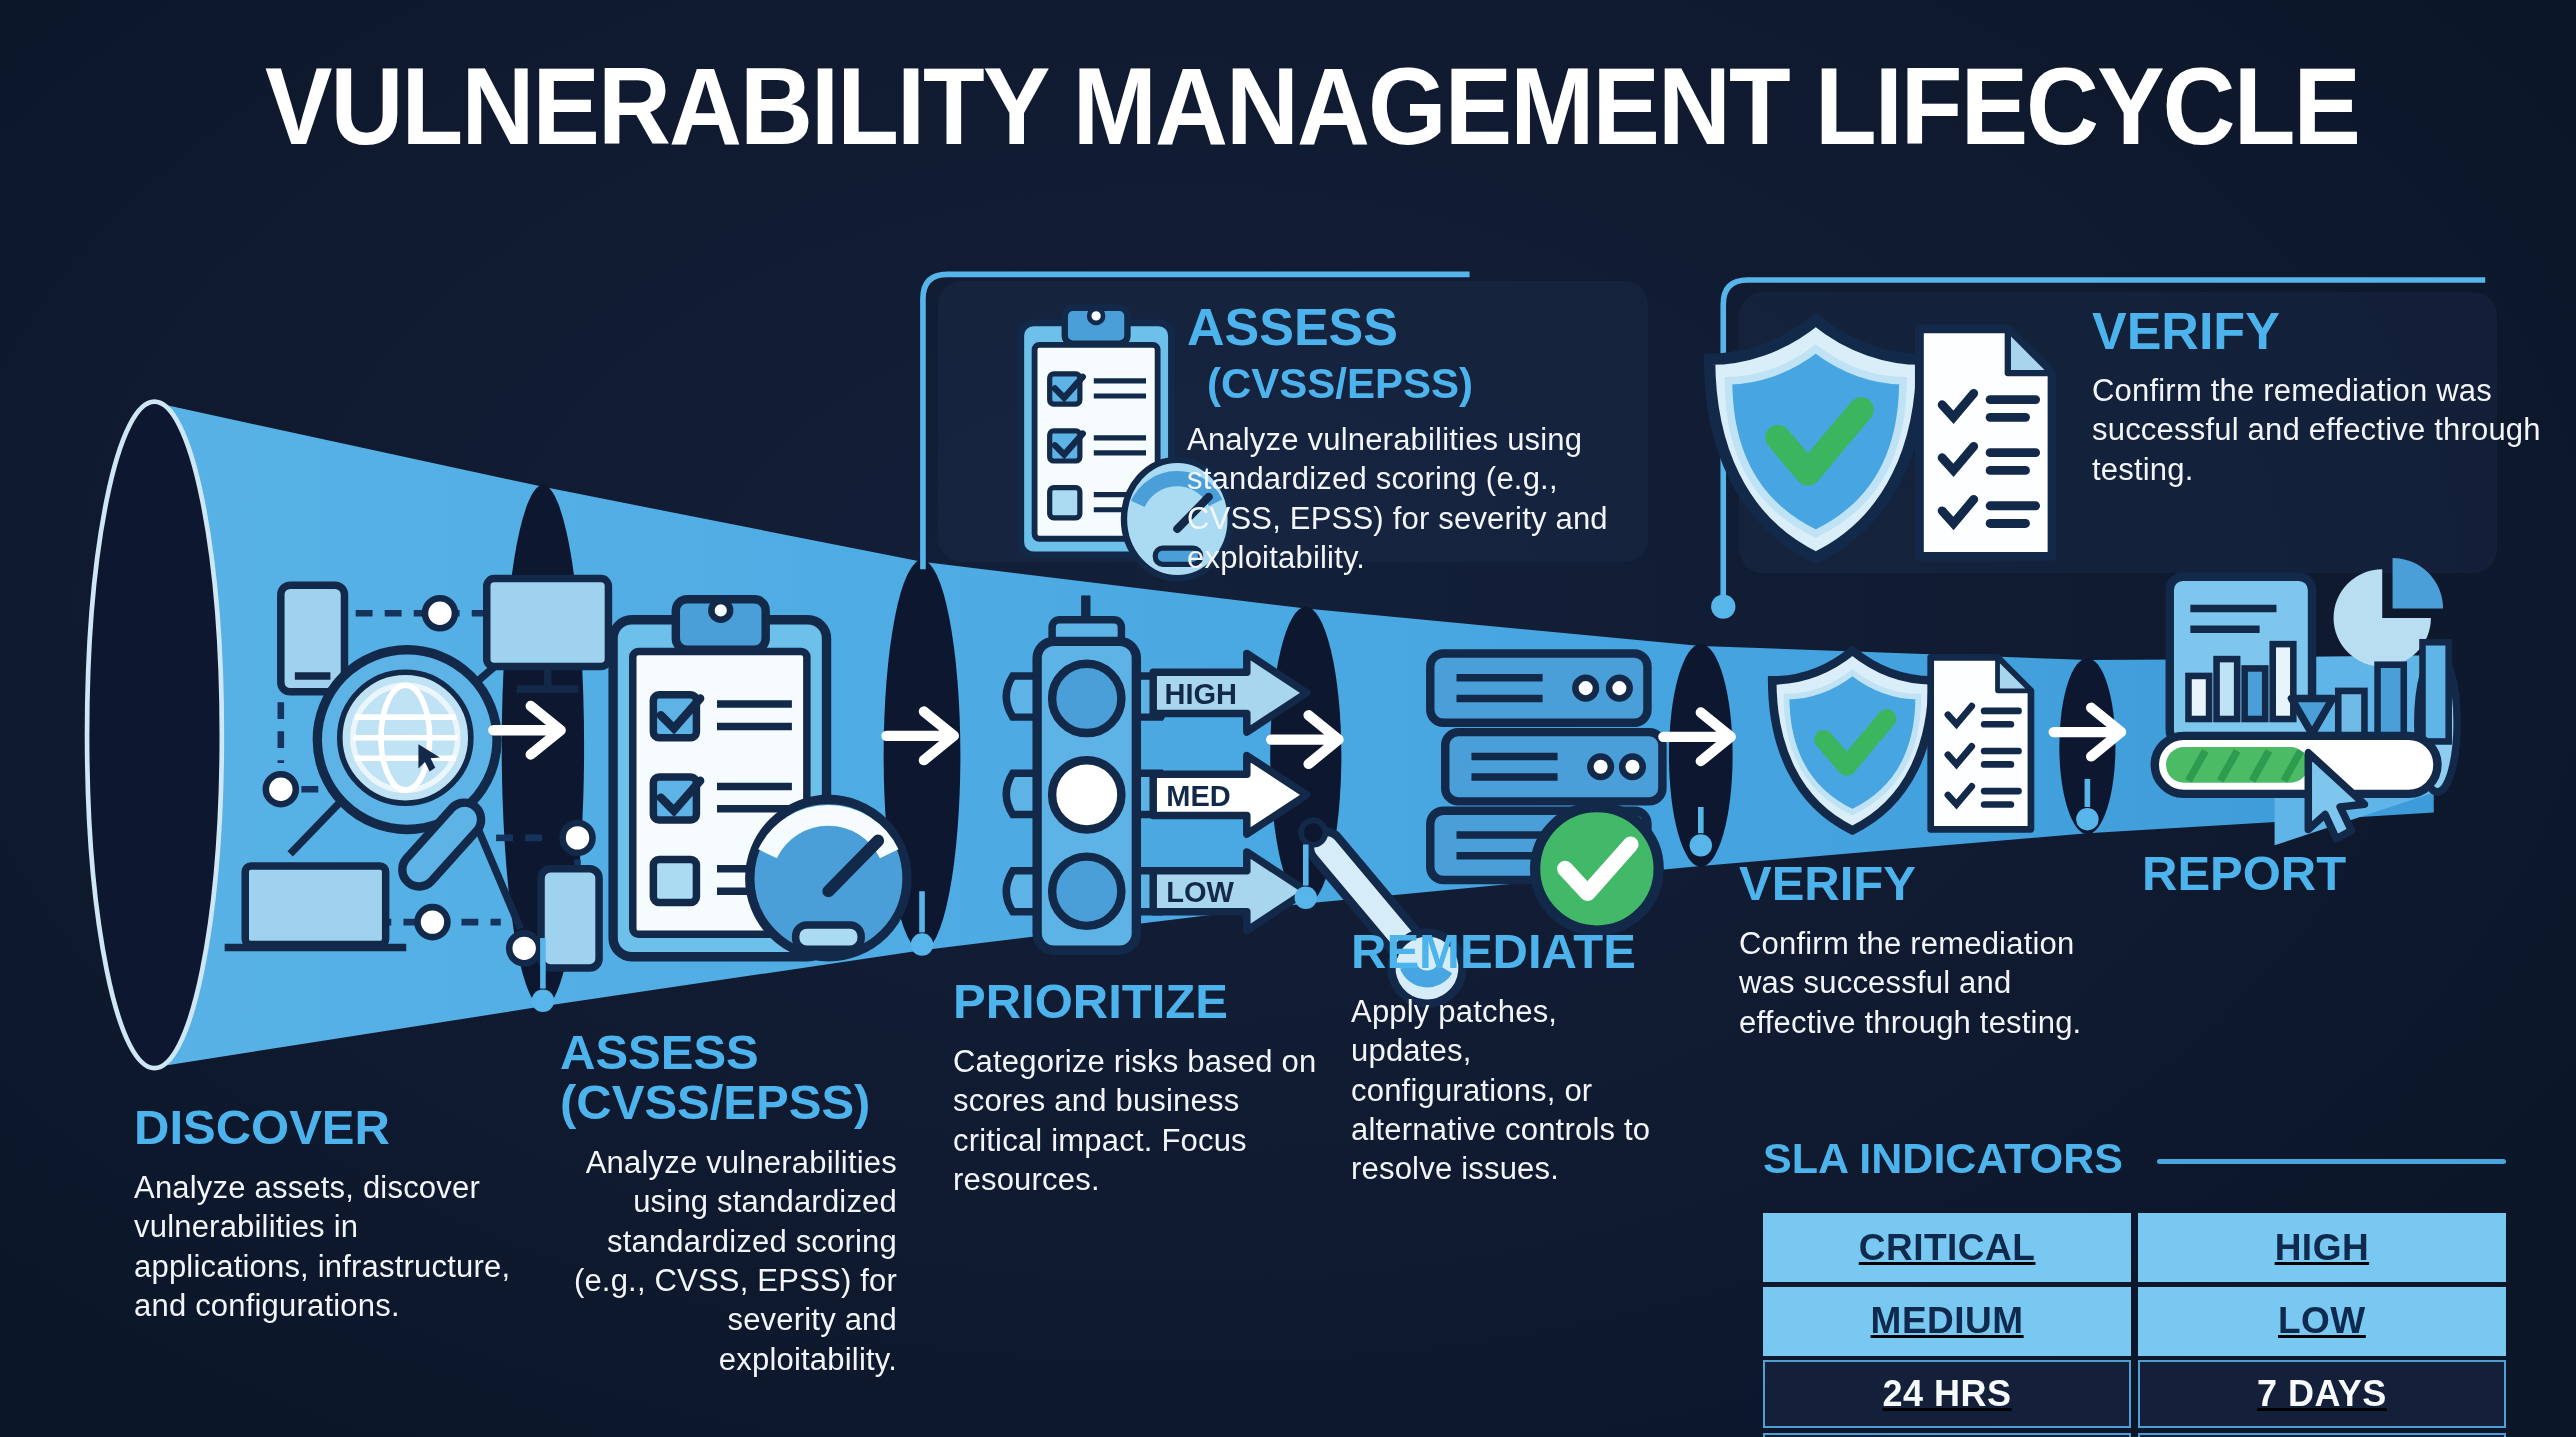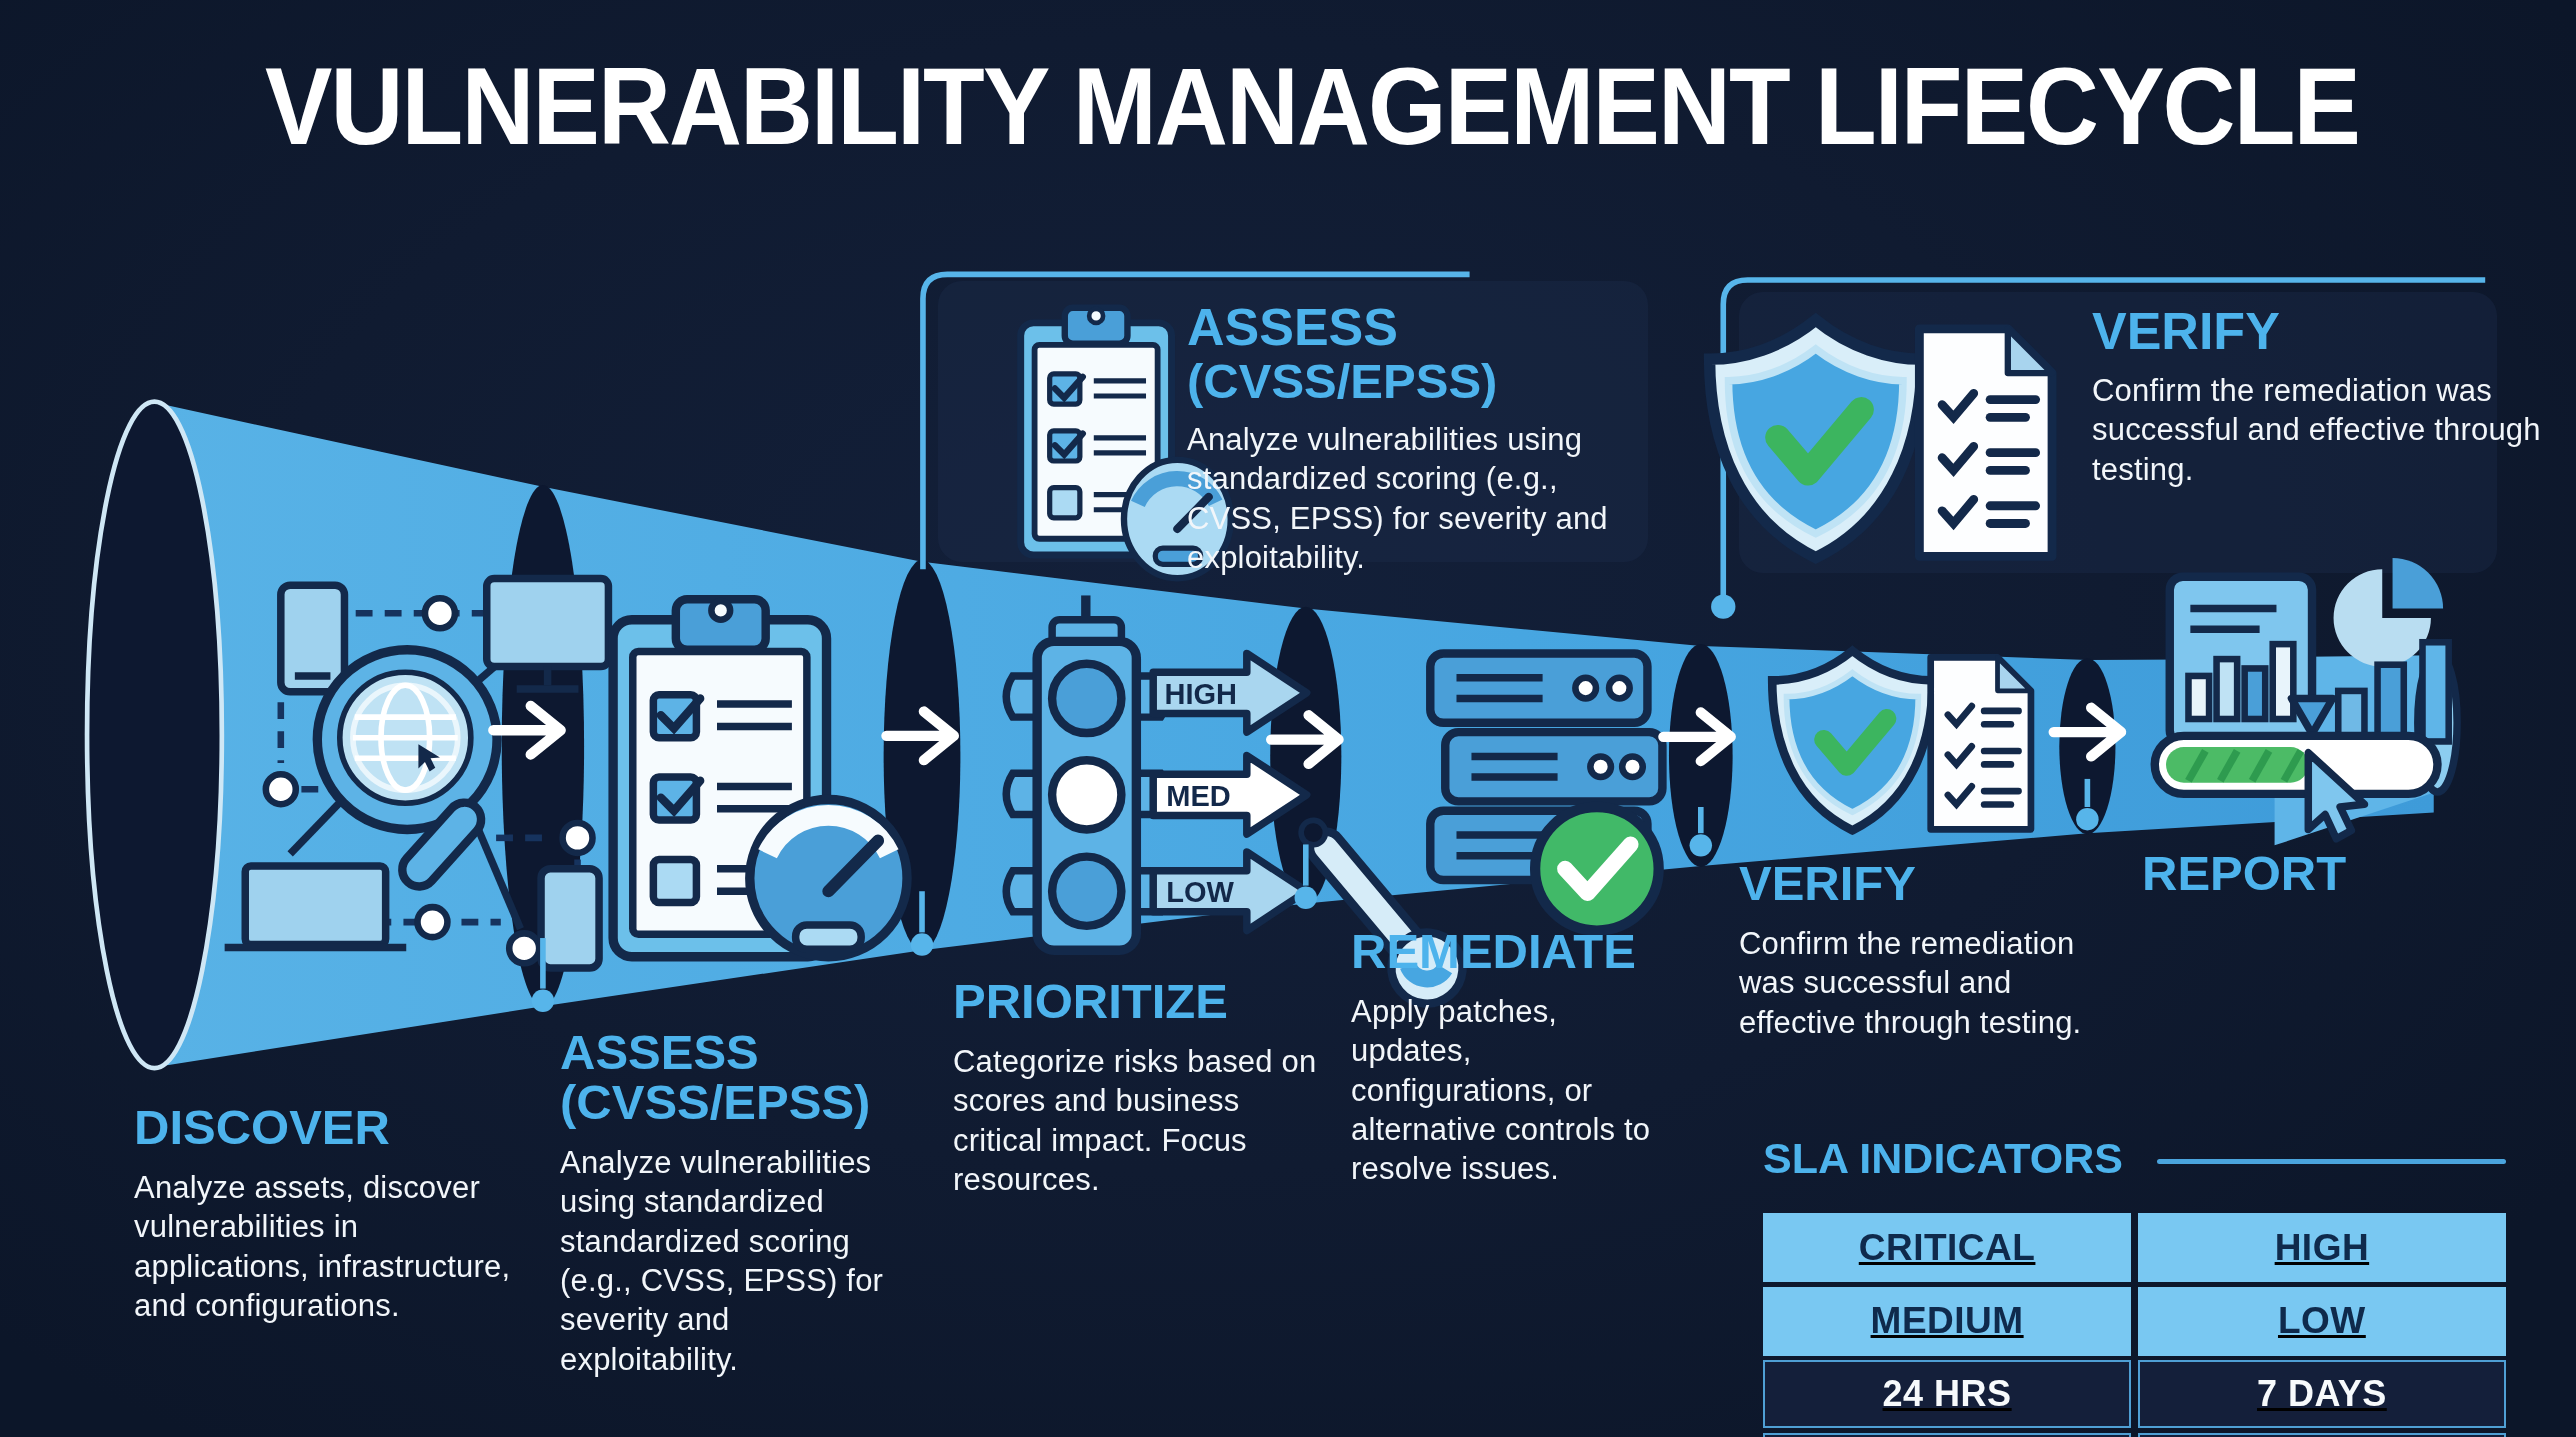--- a/index.html
+++ b/index.html
@@ -14,21 +14,21 @@
     left:0;top:45px;width:100%;text-align:center;
     font-size:101px;font-weight:bold;letter-spacing:-1.9px;color:#ffffff;
     transform:scaleY(1.08);transform-origin:top center;white-space:nowrap;
   }
   .panel{
     background:rgba(30,45,76,0.38);border-radius:24px;
   }
   .head{color:#4db3ec;font-weight:bold;line-height:1.02;}
   .head-lg{font-size:52px;}
   .head-md{font-size:49px;}
-  .head-suffix{font-size:49px;}
+  .head-suffix{font-size:42px;margin-left:20px;}
   .body-txt{color:#f2f6fa;font-size:31px;line-height:1.27;font-weight:normal;letter-spacing:0.2px;}
   
   #sla-heading{color:#4db3ec;font-weight:bold;font-size:43px;}
   #sla-rule{height:4.7px;background:#4aa4dd;border-radius:2.8px;}
   #sla-table{display:grid;grid-template-columns:repeat(2,1fr);grid-auto-rows:auto;column-gap:6.6px;row-gap:4.7px;text-decoration:underline;}
   .sla-h{
     background:#79c8f2;color:#0f2a4c;font-weight:bold;font-size:37px;
     height:69px;display:flex;align-items:center;justify-content:center;letter-spacing:0.5px;
   }
   .sla-v{
@@ -311,21 +311,21 @@
     <div class="body-txt" style="margin-top:13px;width:449px;">Confirm the remediation was successful and effective through testing.</div>
   </div>
 
   <div class="abs" style="left:134px;top:1103px;width:403px;">
     <div class="head head-md">DISCOVER</div>
     <div class="body-txt" style="margin-top:15px;">Analyze assets, discover vulnerabilities in applications, infrastructure, and configurations.</div>
   </div>
 
   <div class="abs" style="left:560px;top:1028px;width:337px;">
     <div class="head head-md">ASSESS (CVSS/EPSS)</div>
-    <div class="body-txt" style="margin-top:15px;">Analyze vulnerabilities using standardized standardized scoring (e.g., CVSS, EPSS) for severity and exploitability.</div>
+    <div class="body-txt" style="margin-top:15px;text-align:right;">Analyze vulnerabilities using standardized standardized scoring (e.g., CVSS, EPSS) for severity and exploitability.</div>
   </div>
 
   <div class="abs" style="left:1351px;top:927px;width:318px;">
     <div class="head head-md">REMEDIATE</div>
     <div class="body-txt" style="margin-top:15px;width:300px;">Apply patches, updates, configurations, or alternative controls to resolve issues.</div>
   </div>
 
   <div class="abs" style="left:953px;top:977px;width:374px;">
     <div class="head head-md">PRIORITIZE</div>
     <div class="body-txt" style="margin-top:15px;width:373px;">Categorize risks based on scores and business critical impact. Focus resources.</div>

